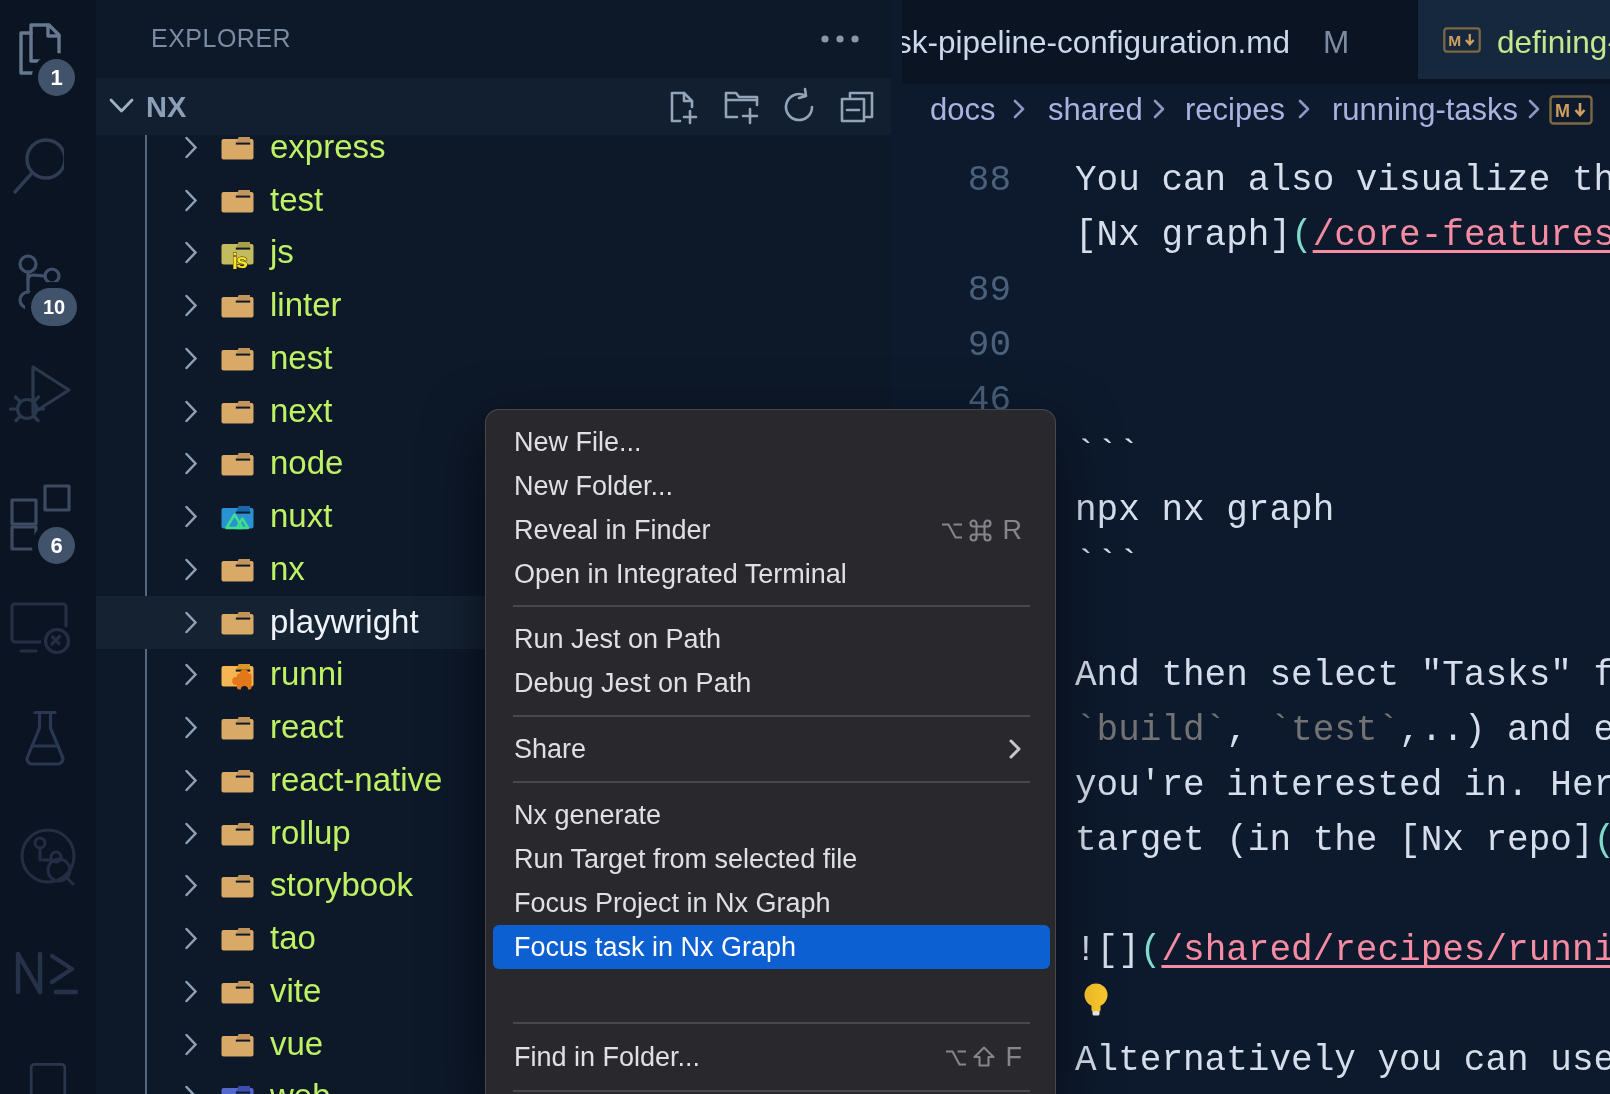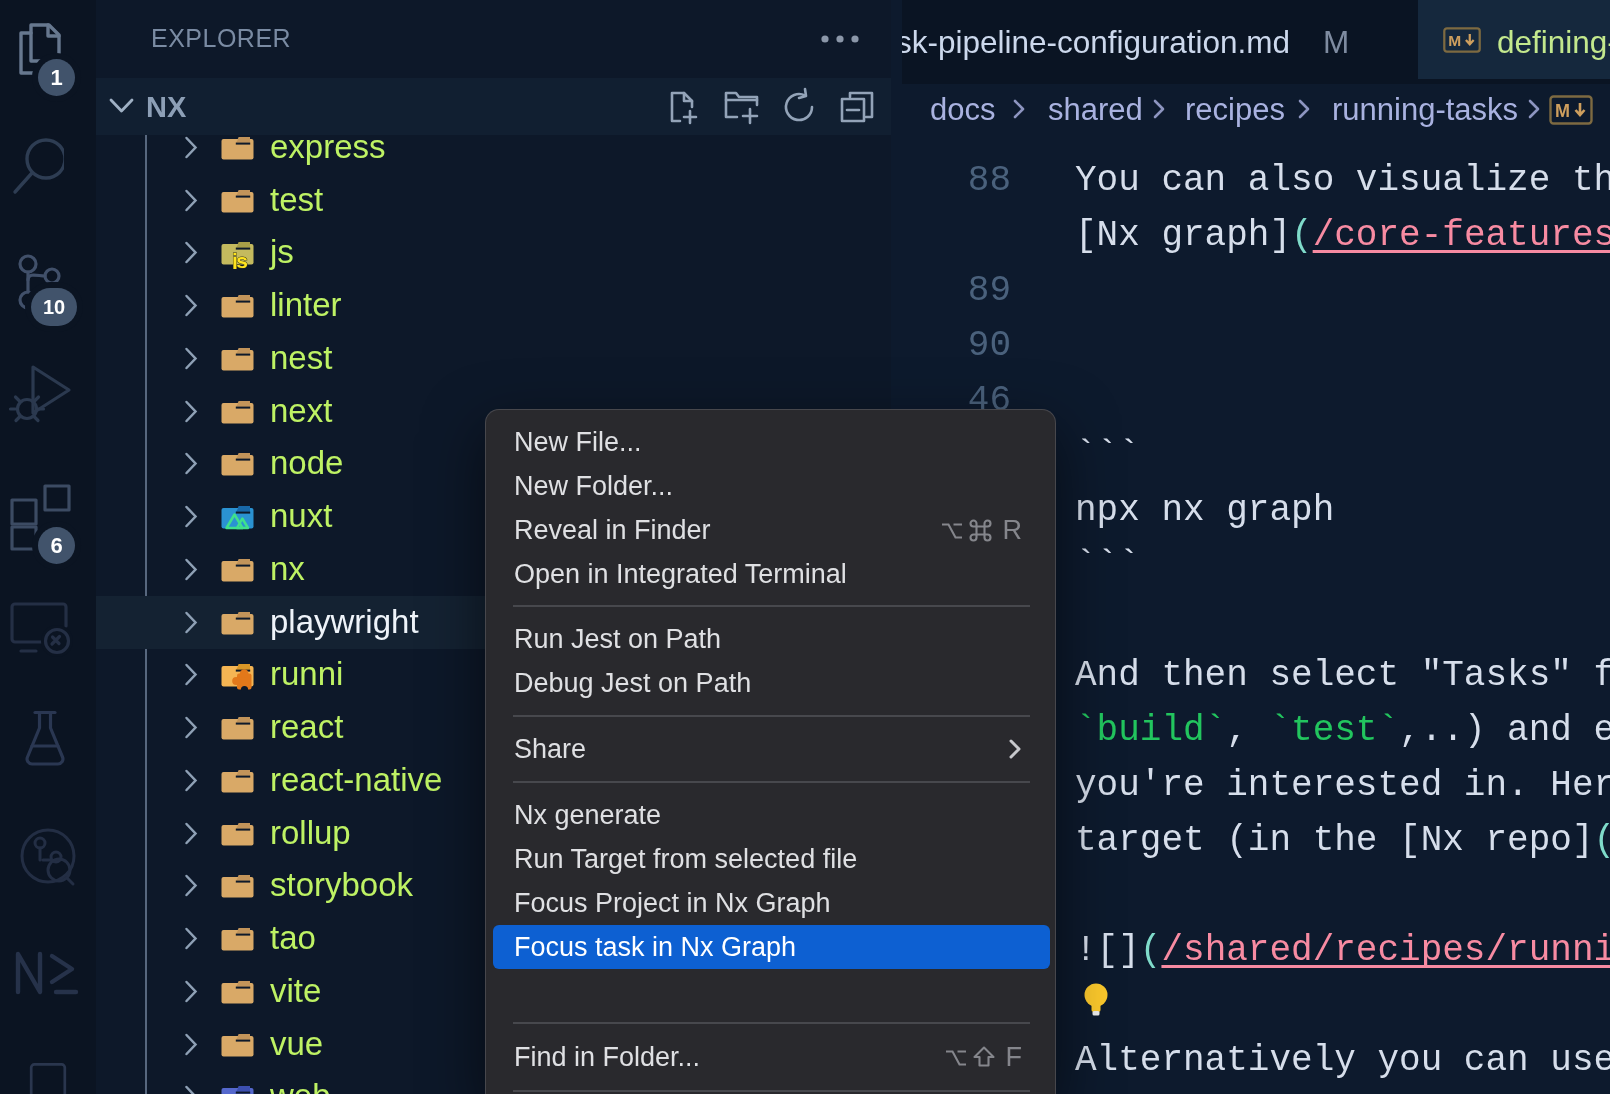--- a/index.html
+++ b/index.html
@@ -38,21 +38,21 @@
 
   #crumbs { position:absolute; left:0; top:84px; width:719px; height:50px; }
   .crumb { position:absolute; top:8px; font-size:31px; color:#a9b2e0; white-space:nowrap;text-align:right; }
   .csep { position:absolute; top:14px; }
 
   .cl { position:absolute; left:0; width:719px; height:55px; font-family:"Liberation Mono", monospace; font-size:36px; line-height:55px; color:#d6deeb; white-space:pre; }
   .cl .num { position:absolute; left:0; width:120px; text-align:right; color:#4a617c; }
   .cl .code { position:absolute; left:184px; }
   .pink { color:#f78ba2; text-decoration:underline; text-underline-offset:5px; text-decoration-thickness:2.5px; text-decoration-skip-ink:none; }
   .teal { color:#7fdbca; }
-  .green { color:#22c55e;margin-top:37px; }
+  .green { color:#737373;margin-top:37px; }
 
   
   #menu { position:absolute; left:485px; top:409px; width:571px; height:690px;
           background:#29292d; border:1px solid #47474c; border-bottom:none;
           border-radius:14px 14px 0 0; box-shadow:0 20px 60px rgba(0,0,0,.55); z-index:10; }
   .mi { position:absolute; left:28px; width:515px; height:44px; font-size:27px; color:#dfe0e3; line-height:44px; white-space:nowrap; }
   .msep { position:absolute; left:27px; width:517px; height:2px; background:#47484d; }
   .mhl { position:absolute; left:7px; width:557px; height:44px; background:#0d60d2; border-radius:6px; }
   .msc { position:absolute; right:33px; top:0; height:44px; display:flex; align-items:center; gap:4px; color:#85868c; font-size:27px; }
 </style>

